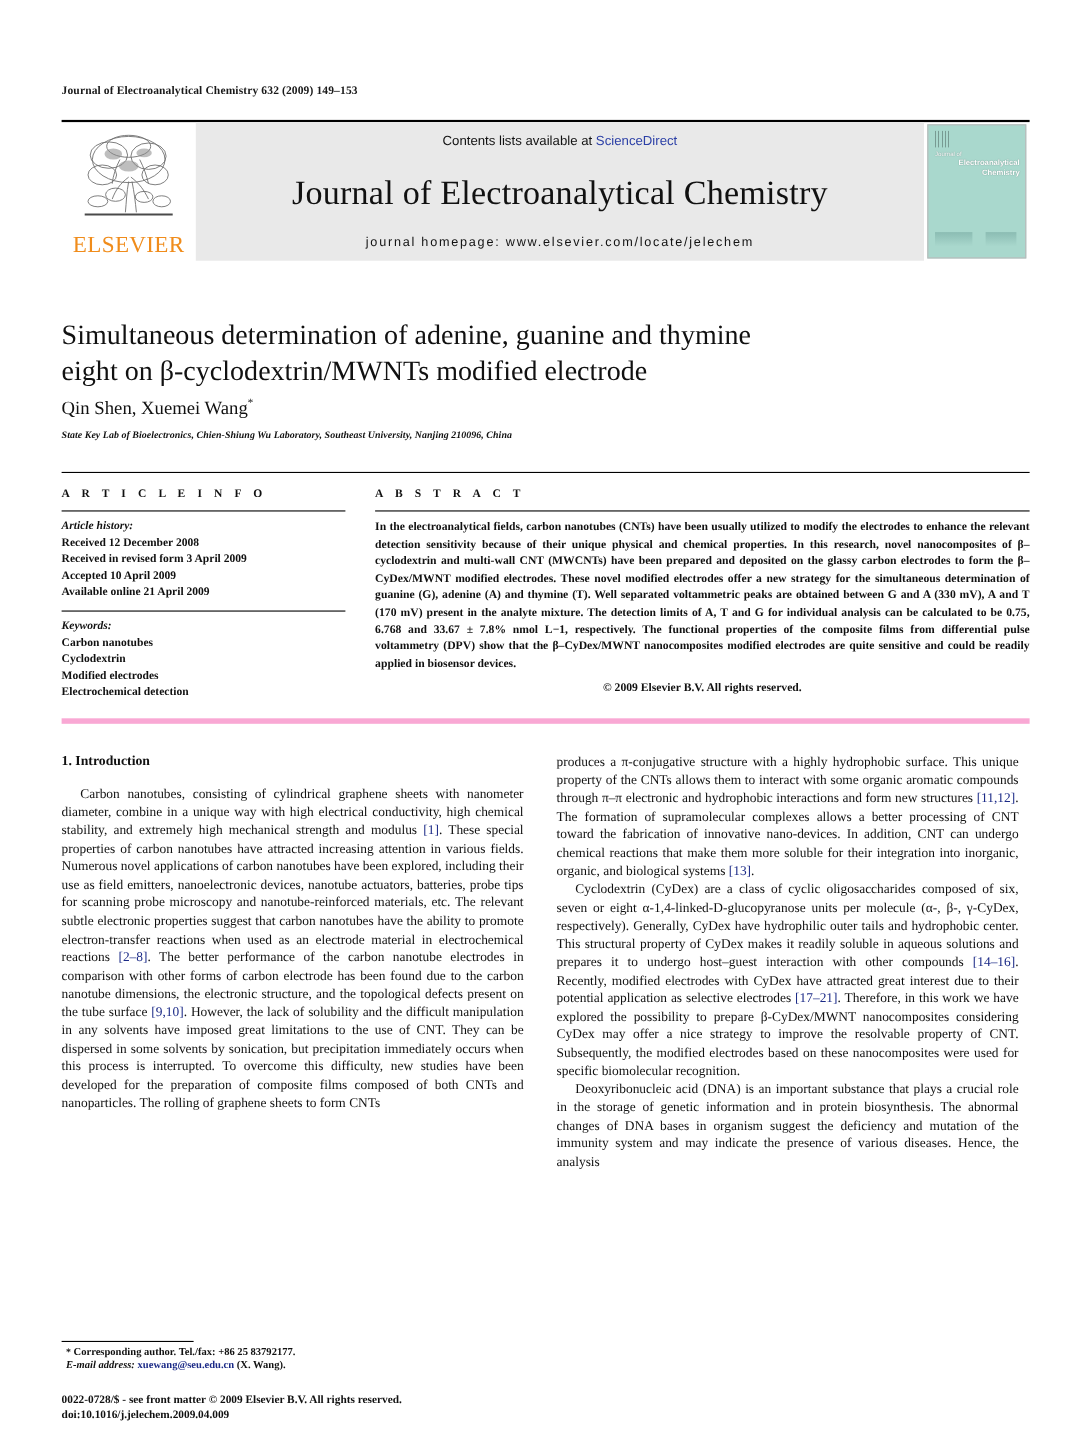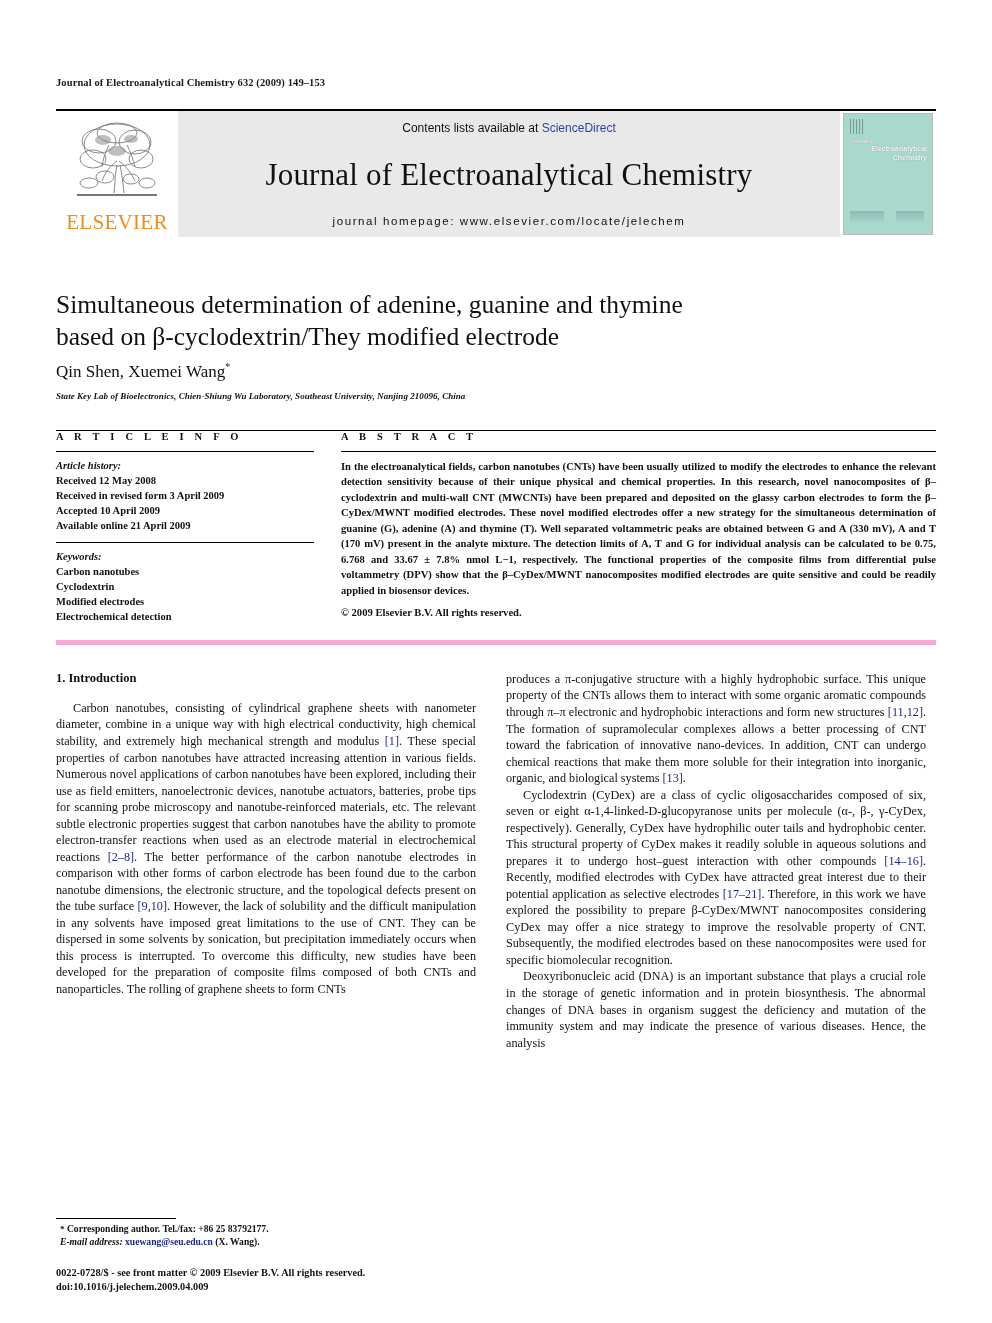--- a/index.html
+++ b/index.html
@@ -171,20 +171,21 @@
     font-size: 9px;
     margin-top: 9px;
     color: #111;
     letter-spacing: 0.05px;
   }
 
   
   .info-abstract {
     margin-top: 29px;
     border-top: 1px solid #000;
+    padding-top: 14px;
     display: flex;
     gap: 0;
   }
   .col-info {
     width: 276px;
     flex: 0 0 276px;
     padding-right: 18px;
     box-sizing: border-box;
   }
   .col-abstract {
@@ -208,21 +209,21 @@
   .abstract-body {
     padding-top: 7px;
     font-size: 10.6px;
     line-height: 1.46;
     text-align: justify;
     color: #111;
     font-weight: bold;
   }
   .copyright {
     margin-top: 9px;
-    text-align: left;
+    text-align: center;
     font-size: 10.6px;
     color: #111;
     font-weight: bold;
   }
 
   
   .body-wrap {
     margin-top: 16px;
     border-top: 5px solid #f9a8d4;
     padding-top: 26px;
@@ -345,34 +346,34 @@
         </div>
         <div class="cover-foot-l"></div>
         <div class="cover-foot-r"></div>
       </div>
     </div>
   </div>
 
   <div class="title-block">
     <h1 class="article-title">
       <span>Simultaneous determination of adenine, guanine and thymine</span><br>
-      <span>based on β-cyclodextrin/They modified electrode</span>
+      <span>eight on β-cyclodextrin/MWNTs modified electrode</span>
     </h1>
     <div class="authors"><span>Qin Shen, Xuemei Wang</span><sup>*</sup></div>
     <div class="affiliation">State Key Lab of Bioelectronics, Chien-Shiung Wu Laboratory, Southeast University, Nanjing 210096, China</div>
   </div>
 
   <div class="info-abstract">
 
     <div class="col-info">
       <div class="sec-head">A R T I C L E   I N F O</div>
       <div class="rule-thin"></div>
       <div class="info-group info-block-1">
         <span class="lbl">Article history:</span>
-        <span>Received 12 May 2008</span><br>
+        <span>Received 12 December 2008</span><br>
         <span>Received in revised form 3 April 2009</span><br>
         <span>Accepted 10 April 2009</span><br>
         <span>Available online 21 April 2009</span>
       </div>
       <div class="rule-thin"></div>
       <div class="info-group info-block-2">
         <span class="lbl">Keywords:</span>
         <span>Carbon nanotubes</span><br>
         <span>Cyclodextrin</span><br>
         <span>Modified electrodes</span><br>

